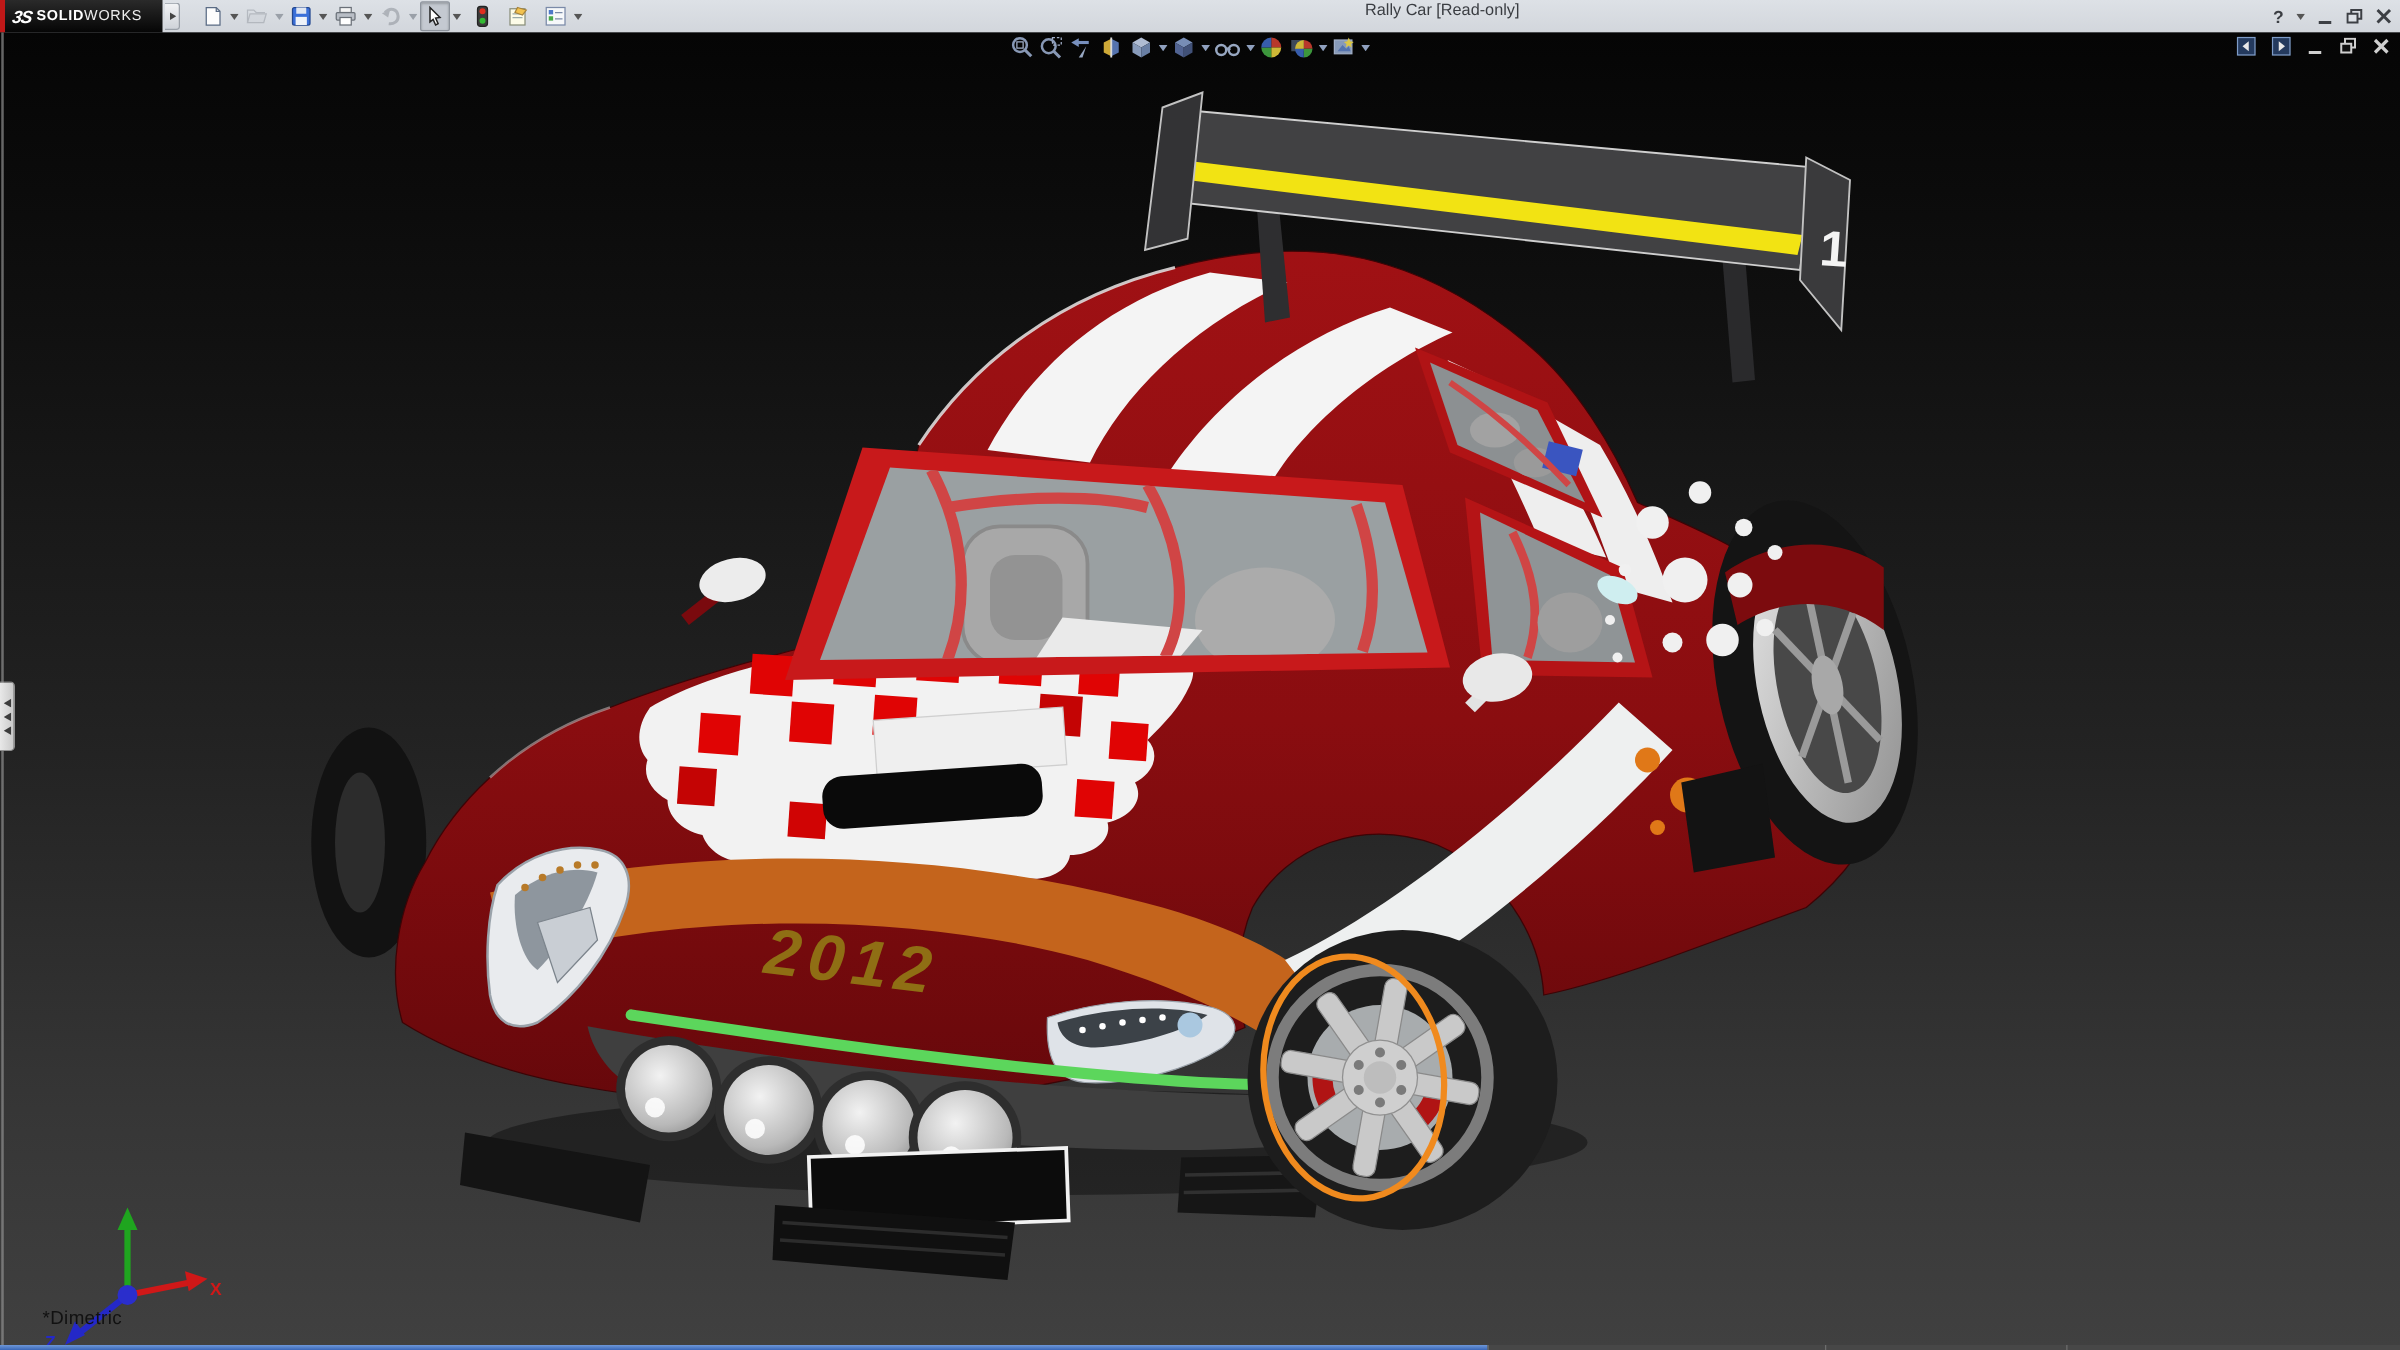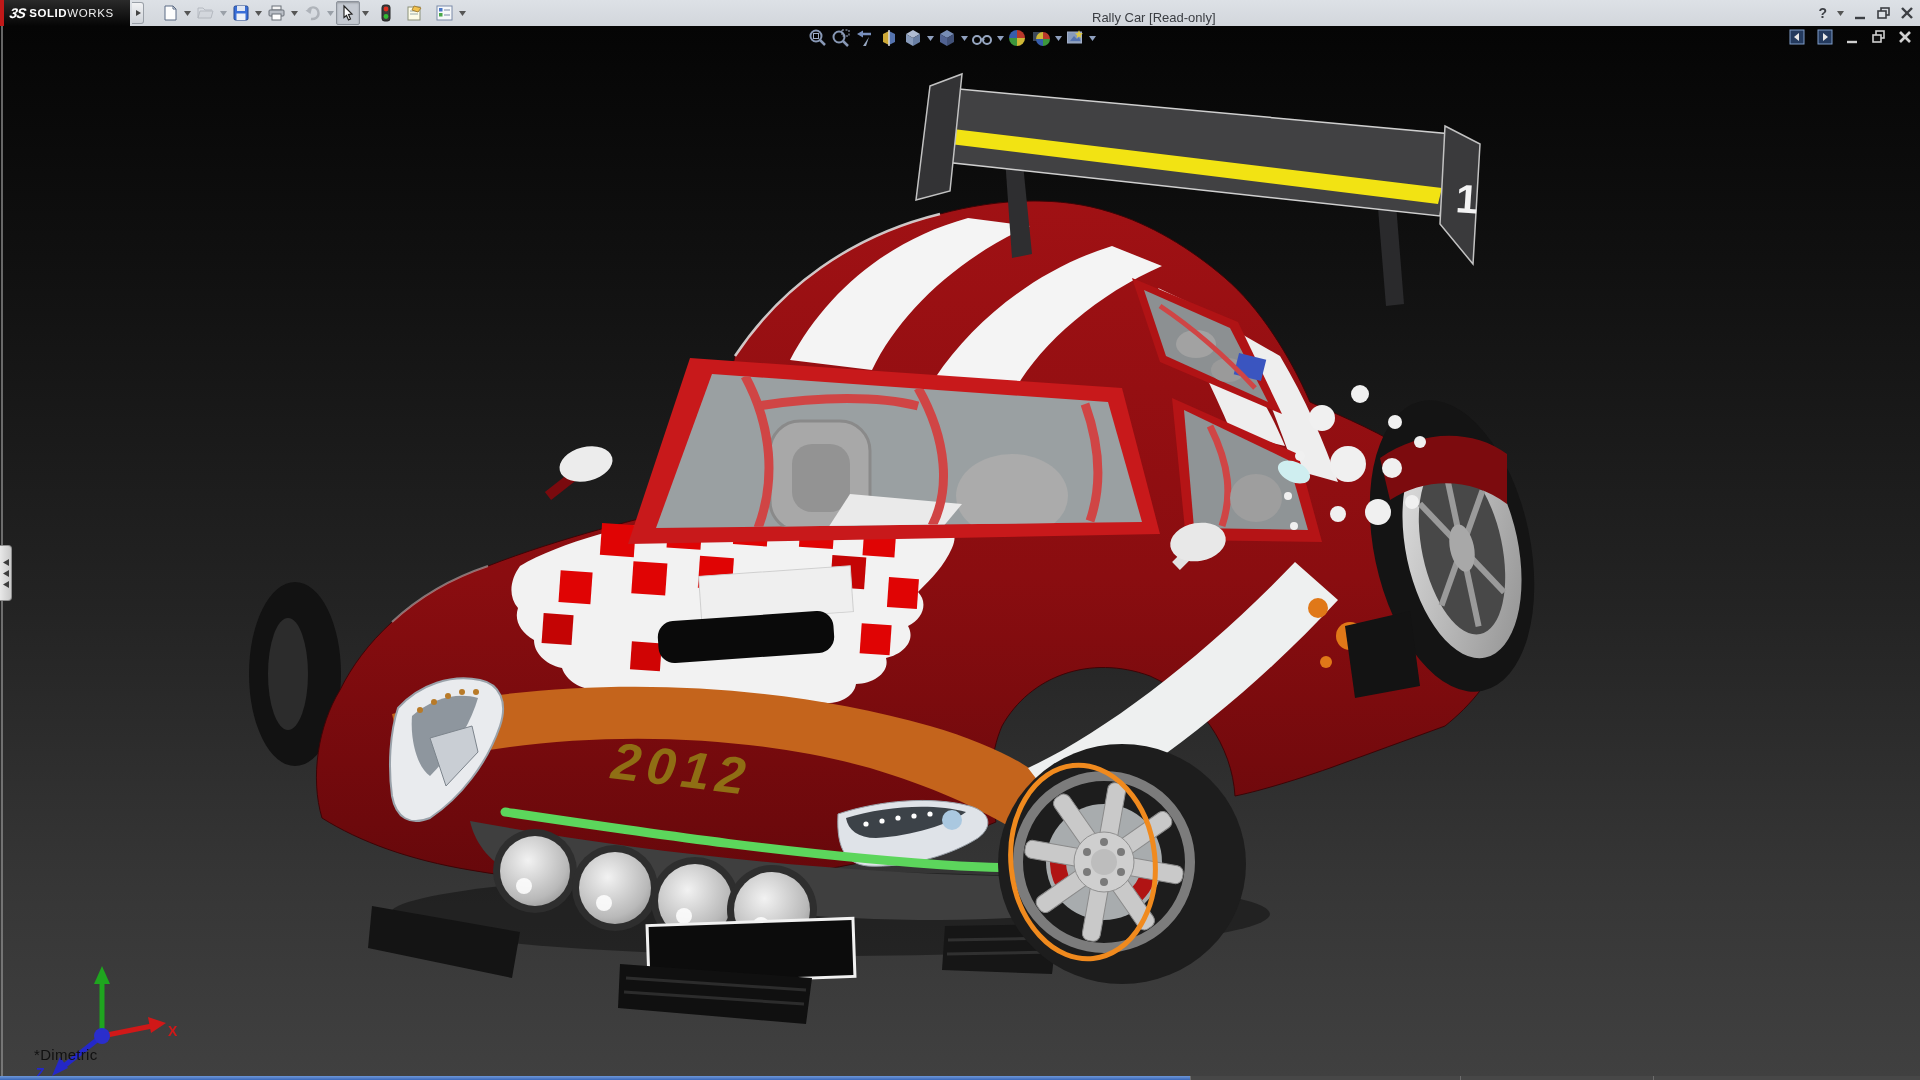--- a/index.html
+++ b/index.html
@@ -15,21 +15,21 @@
   .brand-name{color:#fff;font-size:11.5px;font-weight:bold;letter-spacing:.6px;}
   .brand-name .lite{font-weight:normal;opacity:.92;}
   .overflow-tab{width:11px;height:20px;margin-left:2px;background:linear-gradient(#f2f3f5,#cfd3d9);
     border:1px solid #9aa0a8;border-left:none;border-radius:0 3px 3px 0;
     display:flex;align-items:center;justify-content:center;}
   .tb-icons{display:flex;align-items:center;margin-left:14px;gap:1px;}
   .tb-btn{height:22px;display:flex;align-items:center;padding:0 2px;border:1px solid transparent;border-radius:2px;}
   .tb-btn.pressed{background:#c4c9d1;border:1px solid #8d939c;box-shadow:inset 0 1px 2px rgba(0,0,0,.25);}
   .tb-btn.disabled{opacity:.45;}
   .caret{width:9px;height:22px;display:flex;align-items:center;justify-content:center;}
-  .win-title{position:absolute;left:1092px;top:10px;font-size:13px;color:#3a3d42;}
+  .win-title{position:absolute;left:1092px;top:0;font-size:13px;color:#3a3d42;}
   .win-ctrls{position:absolute;right:6px;top:0;height:26px;display:flex;align-items:center;gap:10px;}
   .viewport{position:absolute;left:0;top:26px;width:1920px;height:1050px;
     background:linear-gradient(180deg,#050505 0%,#101010 22%,#232323 55%,#363636 82%,#404040 100%);}
   .vp-edge{position:absolute;left:1px;top:0;width:2px;height:100%;background:#8f8f8f;opacity:.7;}
   .headsup{position:absolute;left:806px;top:1px;display:flex;align-items:center;gap:2px;}
   .hu-btn{height:22px;display:flex;align-items:center;padding:0 1px;opacity:.95;}
   .hu-caret{width:8px;display:flex;align-items:center;justify-content:center;}
   .doc-ctrls{position:absolute;right:8px;top:3px;display:flex;align-items:center;gap:12px;}
   .side-tab{position:absolute;left:0;top:519px;width:11px;height:54px;background:linear-gradient(90deg,#e8e8e8,#c9c9c9);
     border:1px solid #8e8e8e;border-left:none;border-radius:0 4px 4px 0;

